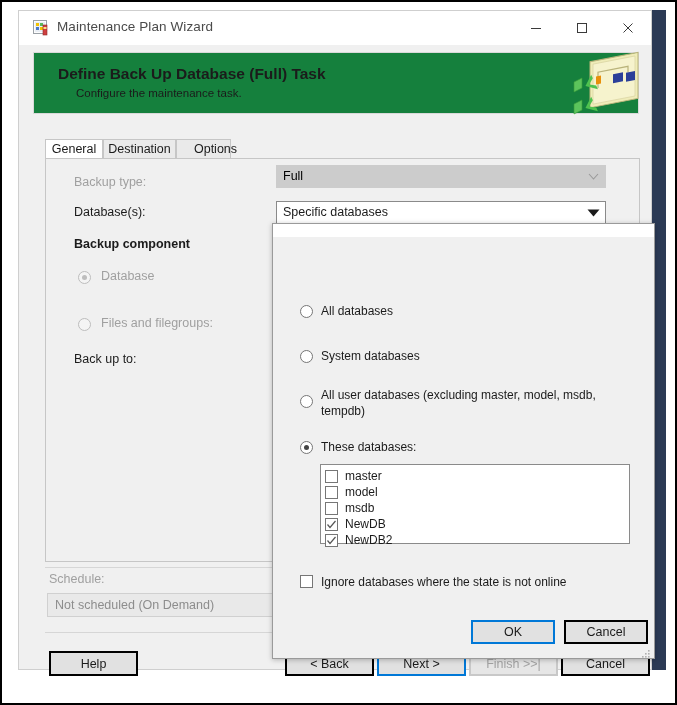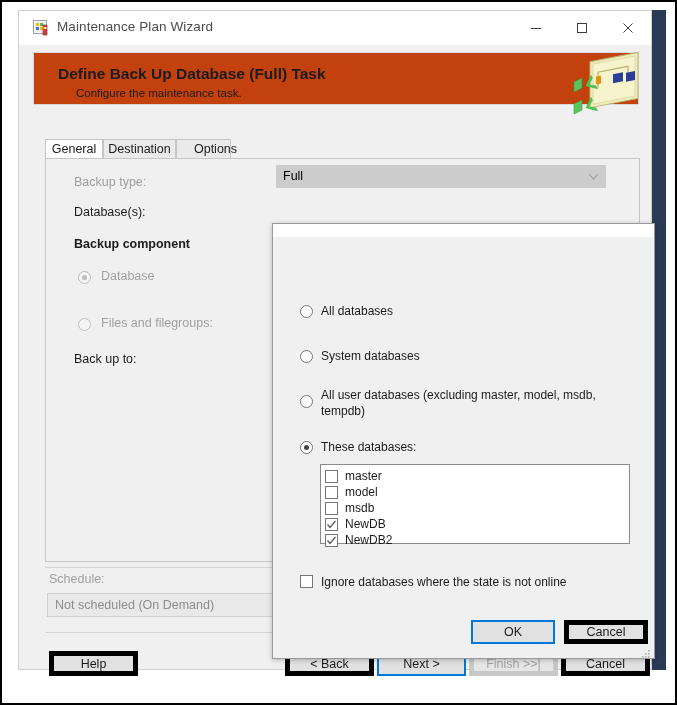--- a/index.html
+++ b/index.html
@@ -21,22 +21,22 @@
   .titlebar{height:34px;background:#ffffff;position:relative;}
   .title-ico{position:absolute;left:14px;top:9px;width:17px;height:17px;}
   .title-text{position:absolute;left:38px;top:8px;font-size:13.5px;color:#4b4b4b;
               letter-spacing:.1px;}
   .wbtns{position:absolute;right:0;top:0;height:34px;display:flex;}
   .wbtn{width:46px;height:34px;display:flex;align-items:center;justify-content:center;
         color:#3a3a3a;font-size:14px;line-height:1;}
   .wbtn svg{display:block;}
 
   
-  .header{position:absolute;left:14px;top:41px;width:606px;height:53px;
-          background:#c2410c;border:1px solid #d9d9d9;box-sizing:border-box;}
+  .header{position:absolute;left:14px;top:41px;width:606px;height:62px;
+          background:#15803d;border:1px solid #d9d9d9;box-sizing:border-box;}
   .hdr-title{position:absolute;left:24px;top:12px;font-size:15.5px;font-weight:bold;color:#1b1b1b;}
   .hdr-sub{position:absolute;left:42px;top:34px;font-size:11.5px;color:#1b1b1b;}
   .hdr-icon{position:absolute;right:-8px;top:-3px;width:78px;height:68px;}
 
   
   .tabstrip{position:absolute;left:26px;top:128px;width:595px;height:20px;}
   .tab{position:absolute;top:0;height:20px;box-sizing:border-box;
        border:1px solid #c6c6c6;background:#eaeaea;color:#1b1b1b;
        font-size:12.5px;display:flex;align-items:center;justify-content:center;}
   .tab.active{background:#ffffff;border-bottom-color:#ffffff;color:#1b1b1b;}
@@ -70,21 +70,21 @@
          border:1px solid #767676;background:#fff;}
 
   
   .sep{position:absolute;background:#d6d6d6;height:1px;}
   .schedbox{position:absolute;box-sizing:border-box;background:#e9e9e9;
             border:1px solid #d0d0d0;height:24px;color:#8d8d8d;font-size:12.5px;}
   .schedbox span{position:absolute;left:7px;top:4px;}
 
   
   .btn{position:absolute;box-sizing:border-box;background:#e1e1e1;
-       border:5px solid #000000;font-size:12.5px;color:#1b1b1b;
+       border:2px solid #000000;font-size:12.5px;color:#1b1b1b;
        display:flex;align-items:center;justify-content:center;}
   .btn.focus{border:2px solid #0078d7;}
   .btn.disabled{color:#a3a3a3;border-color:#c8c8c8;background:#e6e6e6;}
 
   
   #popup{position:absolute;left:268px;top:219px;width:383px;height:436px;
          background:#f0f0f0;border:1px solid #9a9a9a;box-sizing:border-box;
          box-shadow:0 1px 5px rgba(0,0,0,.25);}
   #popup .pcap{position:absolute;left:0;top:0;width:100%;height:13px;background:#ffffff;}
   .p-lbl{position:absolute;font-size:12px;color:#1b1b1b;}
@@ -186,20 +186,28 @@
         <div class="combo disabled" style="left:230px;top:6px;width:330px;">
           <span class="ctext">Full</span>
           <span class="arrow">
             <svg width="11" height="7" viewBox="0 0 11 7">
                 <path d="M1 1 L5.5 6 L10 1" fill="none" stroke="#9a9a9a" stroke-width="1.1"></path>
               </svg>
           </span>
         </div>
 
         <span class="lbl" style="left:28px;top:46px;">Database(s):</span>
+        <div class="combo" style="left:230px;top:42px;width:330px;">
+          <span class="ctext">Specific databases</span>
+          <span class="arrow">
+            <svg width="13" height="8" viewBox="0 0 13 8">
+                <path d="M0.5 0.5 L12.5 0.5 L6.5 7.5 Z" fill="#1b1b1b"></path>
+              </svg>
+          </span>
+        </div>
 
         <span class="lbl" style="left:28px;top:78px;font-weight:bold;">Backup component</span>
 
         <span class="radio dim" style="left:32px;top:112px;">
           <span class="dot"></span>
         </span>
         <span class="lbl dim" style="left:55px;top:110px;">Database</span>
 
         <span class="radio dim" style="left:32px;top:159px;"></span>
         <span class="lbl dim" style="left:55px;top:157px;">Files and filegroups:</span>

